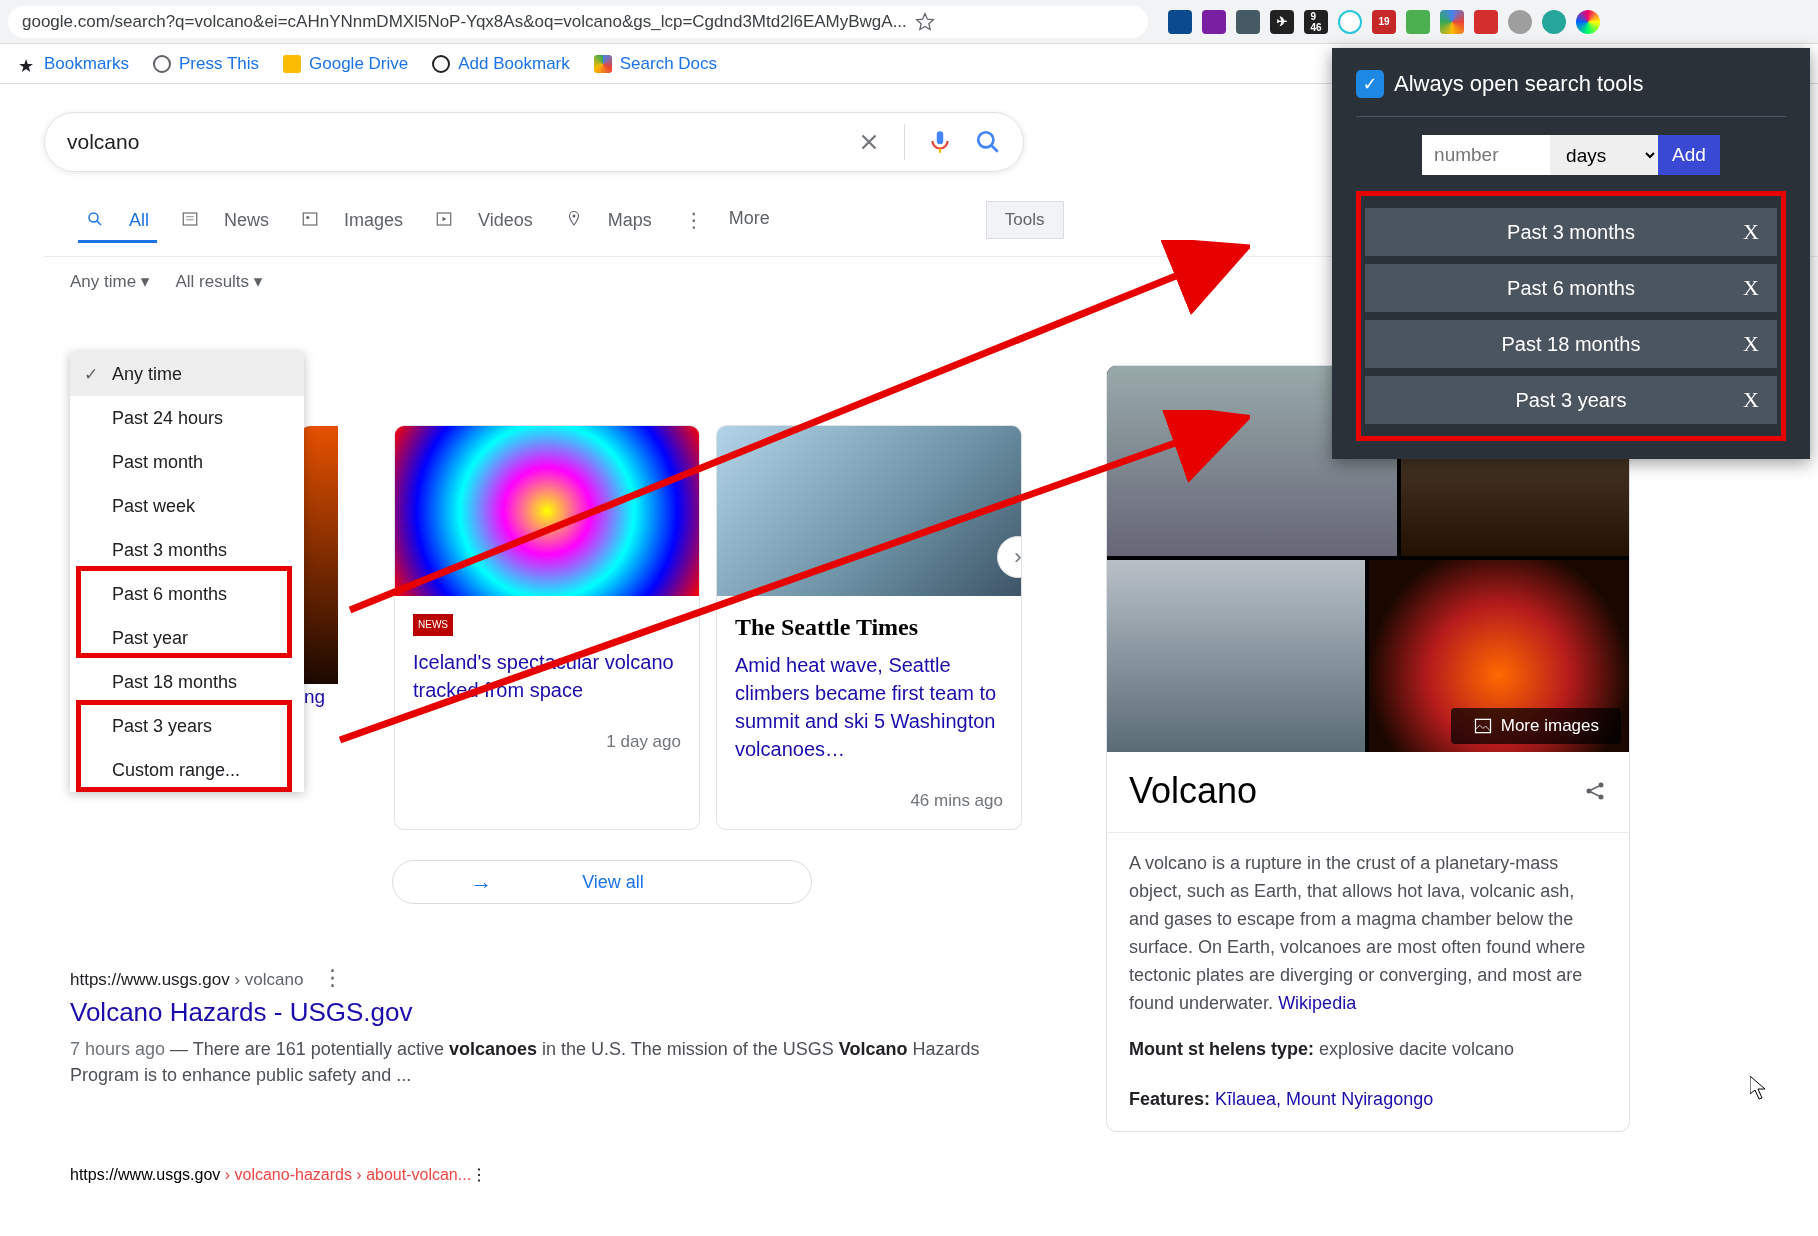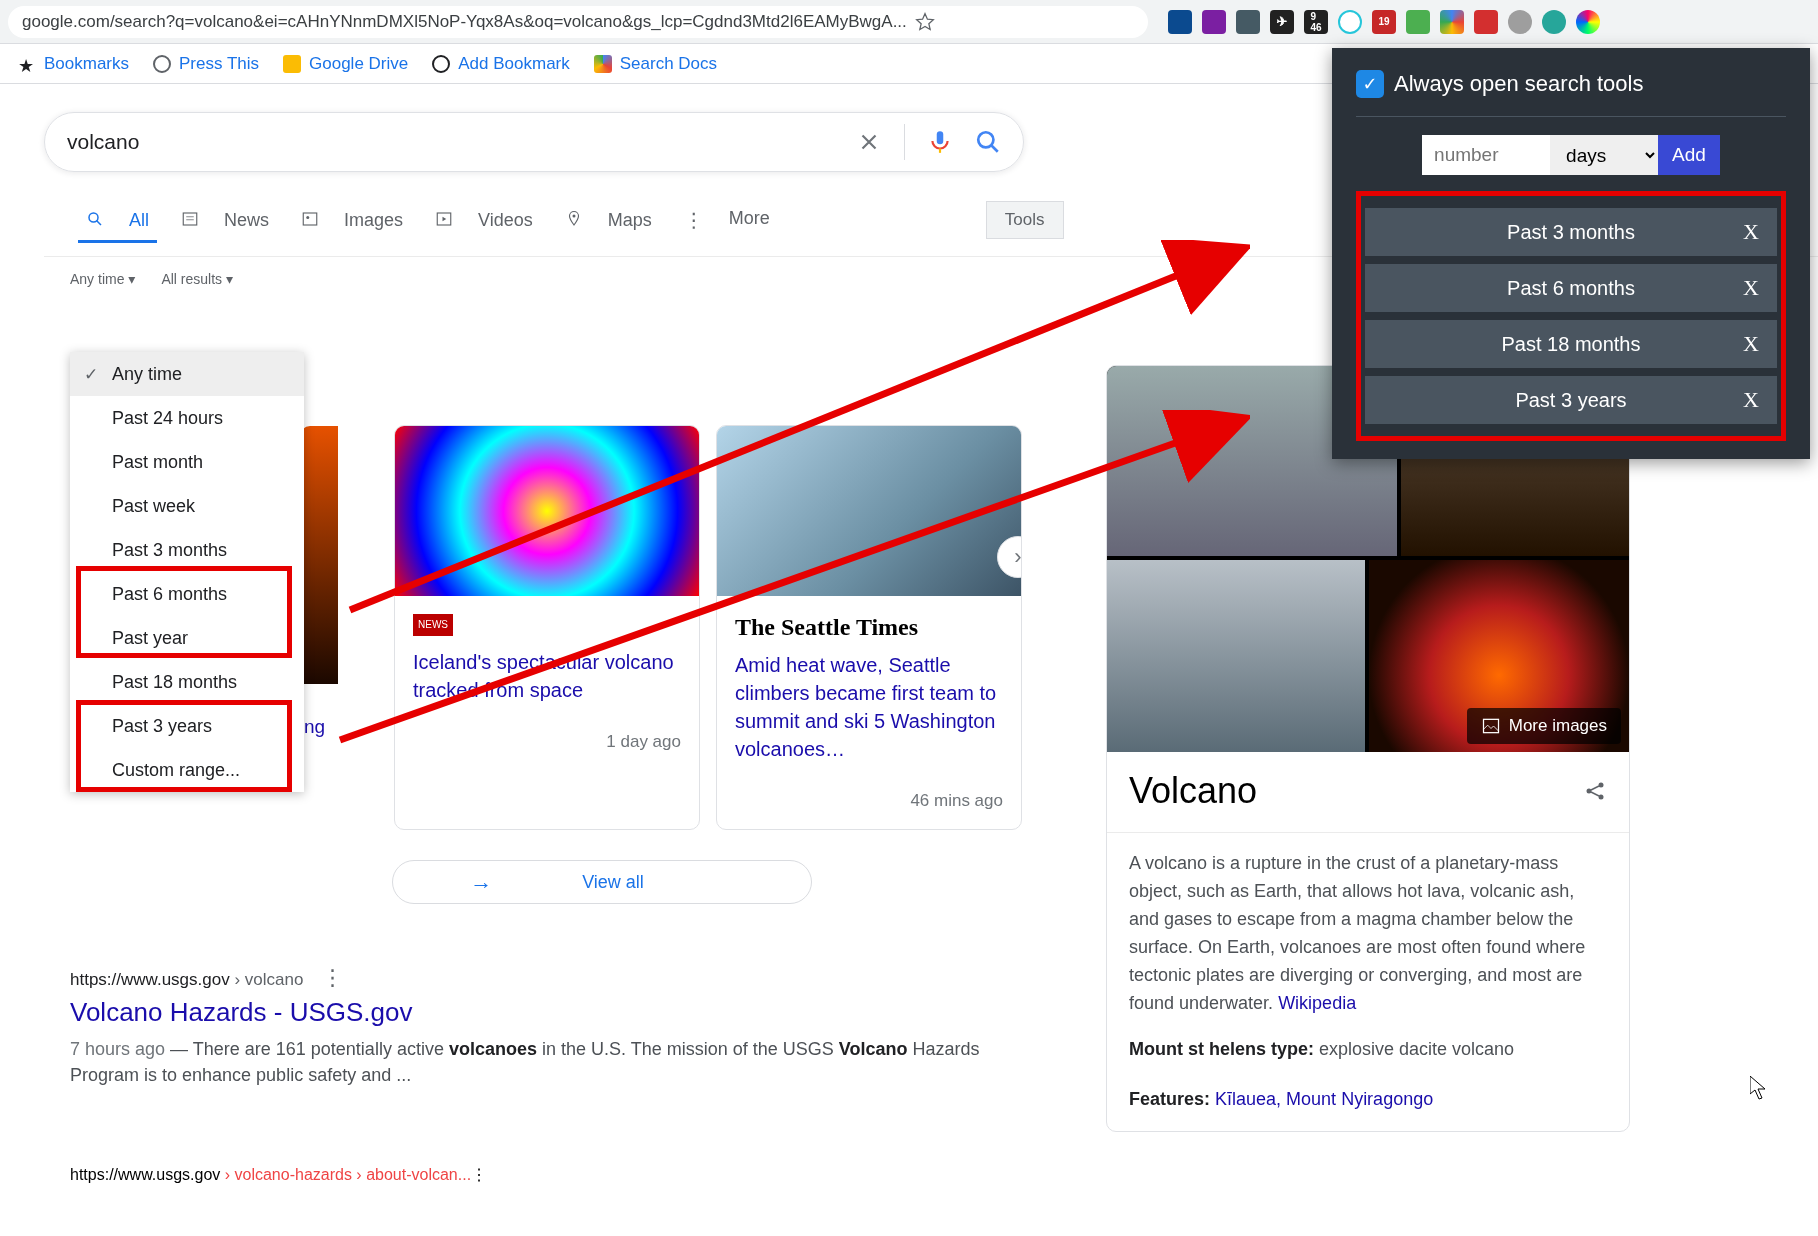--- a/index.html
+++ b/index.html
@@ -20,21 +20,21 @@
   .search-box input { border:none; outline:none; font-size:21px; flex:1; color:#202124; }
   .sb-icons { display:flex; align-items:center; gap:22px; }
   .sb-divider { width:1px; height:36px; background:#dadce0; }
   
   .tabs-row { display:flex; align-items:center; margin-top:26px; padding-left:26px; font-size:18px; color:#5f6368;}
   .tab { display:flex; align-items:flex-start; gap:25px; padding:10px 16px; position:relative;}
   .tab.active { color:#1a73e8; }
   .tab.active::after { content:''; position:absolute; bottom:-2px; left:8px; right:8px; height:3px; background:#1a73e8;}
   .tools-btn { margin-left:200px; background:#f1f3f4; border:1px solid #dadce0; padding:8px 18px; font-size:17px; color:#5f6368;}
   
-  .subtabs { display:flex; align-items:center; gap:26px; margin-top:14px; padding-left:26px; font-size:14px; color:#5f6368; border-top:1px solid #ebebeb; padding-top:14px;}
+  .subtabs { display:flex; align-items:center; gap:26px; margin-top:14px; padding-left:26px; font-size:17px; color:#5f6368; border-top:1px solid #ebebeb; padding-top:14px;}
   
   .time-dropdown { position:absolute; left:70px; top:352px; width:234px; background:#fff; box-shadow:0 2px 10px rgba(0,0,0,.25); z-index:50;}
   .time-dropdown .opt { display:flex; align-items:center; height:44px; padding-left:42px; font-size:18px; color:#202124; position:relative;}
   .time-dropdown .opt.sel { background:#eee; }
   .time-dropdown .opt.sel::before { content:'✓'; position:absolute; left:14px; color:#5f6368; font-size:17px;}
   .redbox1 { position:absolute; left:76px; top:566px; width:216px; height:92px; border:5px solid #e60000; z-index:55; pointer-events:none;}
   .redbox2 { position:absolute; left:76px; top:700px; width:216px; height:92px; border:5px solid #e60000; z-index:55; pointer-events:none;}
   
   .content { position:absolute; left:70px; top:365px; }
   .news-cards { display:flex; gap:16px; position:absolute; left:324px; top:60px;}
@@ -55,41 +55,41 @@
   .result h3 { color:#1a0dab; font-size:26px; font-weight:normal; margin-bottom:8px;}
   .result .desc { font-size:18px; color:#4d5156; line-height:26px;}
   .result .desc .time { color:#70757a;}
   .result .desc b { color:#202124;}
   .result .dots { color:#5f6368; font-size:22px; margin-left:18px;}
   .result2 { position:absolute; left:0; top:800px; width:950px;}
   
   .kp { position:absolute; left:1106px; top:365px; width:524px; border:1px solid #dfe1e5; border-radius:10px; overflow:hidden;}
   .kp-imgs { display:flex; flex-wrap:wrap; gap:4px; background:#000;}
   .kp-imgs .ki { background:#555; }
-  .more-imgs { position:absolute; right:8px; bottom:8px; background:rgba(0,0,0,.7); color:#fff; padding:8px 14px; border-radius:4px; font-size:17px; display:flex; align-items:center; gap:8px;}
+  .more-imgs { position:absolute; right:8px; bottom:8px; background:rgba(0,0,0,.7); color:#fff; padding:8px 22px; border-radius:4px; font-size:17px; display:flex; align-items:center; gap:8px;}
   .kp-header { display:flex; justify-content:space-between; align-items:center; padding:18px 22px 8px;}
   .kp-header h2 { font-size:36px; font-weight:normal;}
   .kp-body { padding:4px 22px 18px; font-size:18px; color:#4d5156; line-height:28px; border-top:1px solid #ebebeb; margin-top:12px; padding-top:16px;}
   .kp-body a { color:#1a0dab; text-decoration:none;}
   
   .ext-popup { position:absolute; right:8px; top:48px; width:478px; background:#2a3139; padding:22px 24px 18px; z-index:100; box-shadow:0 4px 16px rgba(0,0,0,.4);}
   .ext-popup .head { display:flex; align-items:center; gap:10px; color:#fff; font-size:22px; margin-bottom:18px; padding-bottom:18px; border-bottom:1px solid #4a5560;}
   .ext-popup .chk { width:28px; height:28px; background:#1e88e5; border-radius:5px; display:flex; align-items:center; justify-content:center; color:#fff; font-size:18px;}
   .ext-popup .inputs { display:flex; justify-content:center; gap:0; margin-bottom:16px;}
   .ext-popup input, .ext-popup select { height:40px; border:none; font-size:19px; padding:0 12px;}
   .ext-popup input { width:128px;}
   .ext-popup select { width:108px;}
   .ext-popup .add { background:#3949d4; color:#fff; padding:0 14px; height:40px; border:none; font-size:19px;}
   .ext-popup .rows-wrap { border:5px solid #e60000; padding:4px; }
   .ext-popup .row { background:#4a5560; color:#fff; height:48px; display:flex; align-items:center; justify-content:center; margin:8px 0; position:relative; font-size:20px;}
   .ext-popup .row .x { position:absolute; right:18px; font-family:'Times New Roman',serif; font-size:22px;}
   
   svg.arrow { position:absolute; z-index:60; pointer-events:none;}
   .peek-img { position:absolute; left:300px; top:426px; width:38px; height:258px; background:linear-gradient(180deg,#e65100,#1b0800); z-index:40; border-top-left-radius:10px;}
-  .sliver-text { position:absolute; left:304px; top:716px; font-size:19px; color:#1a0dab; z-index:40;}
+  .sliver-text { position:absolute; left:304px; top:686px; font-size:19px; color:#1a0dab; z-index:40;}
 </style>
 </head>
 <body>
 
 <div class="omnibox-row">
   <div class="omnibox">
     <span>google.com/search?q=volcano&amp;ei=cAHnYNnmDMXl5NoP-Yqx8As&amp;oq=volcano&amp;gs_lcp=Cgdnd3Mtd2l6EAMyBwgA...</span>
     <svg width="20" height="20" viewBox="0 0 24 24">
         <path fill="#5f6368" d="M12 17.3l-6.2 3.7 1.6-7L2 9.2l7.1-.6L12 2l2.9 6.6 7.1.6-5.4 4.8 1.6 7z" fill-opacity="0" stroke="#5f6368" stroke-width="1.5"></path>
       </svg>

